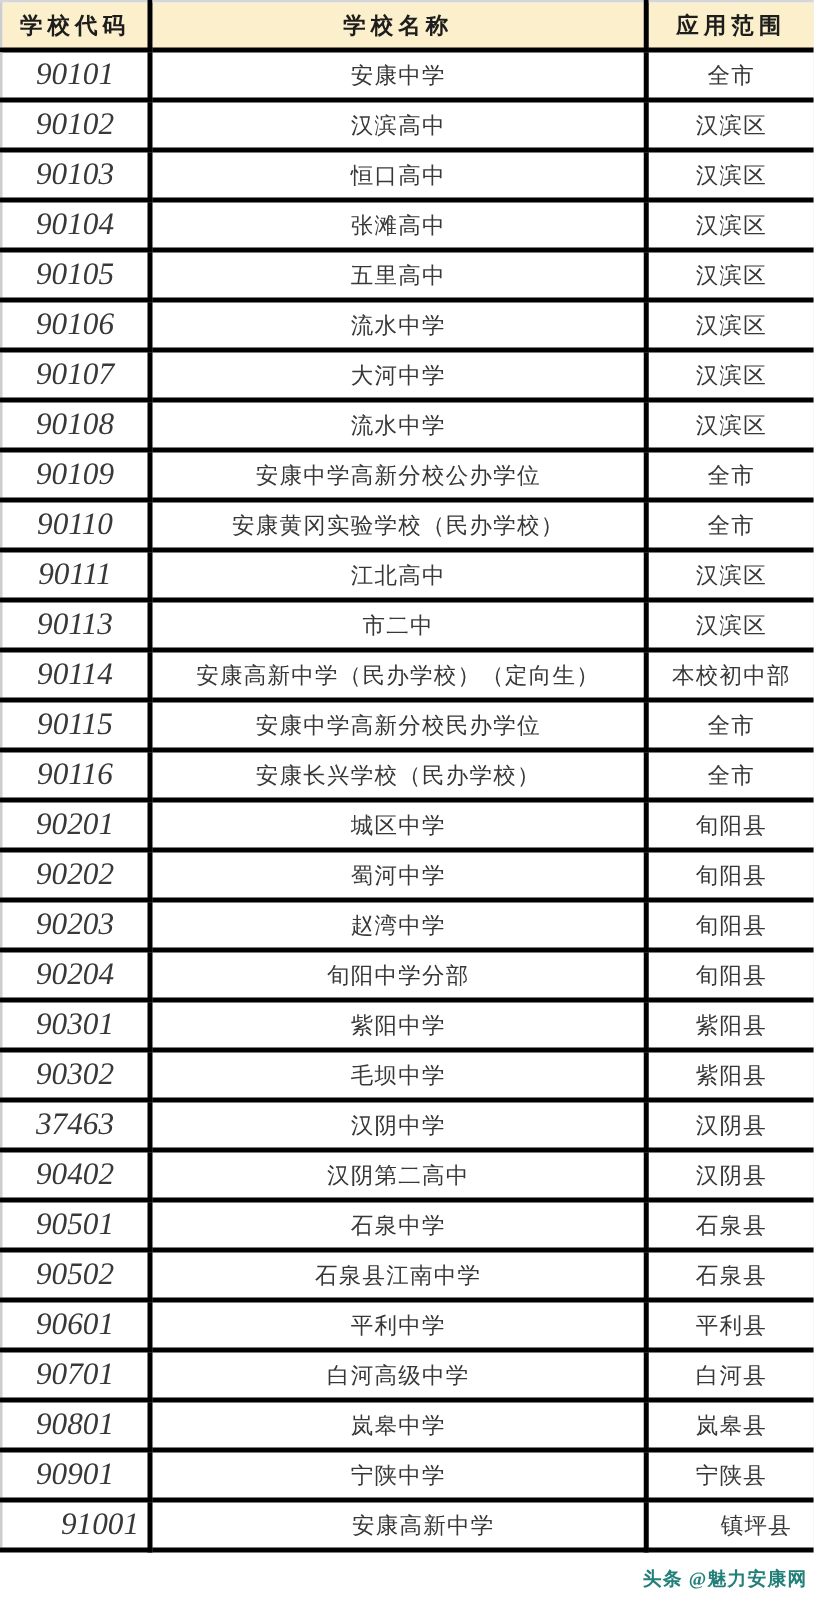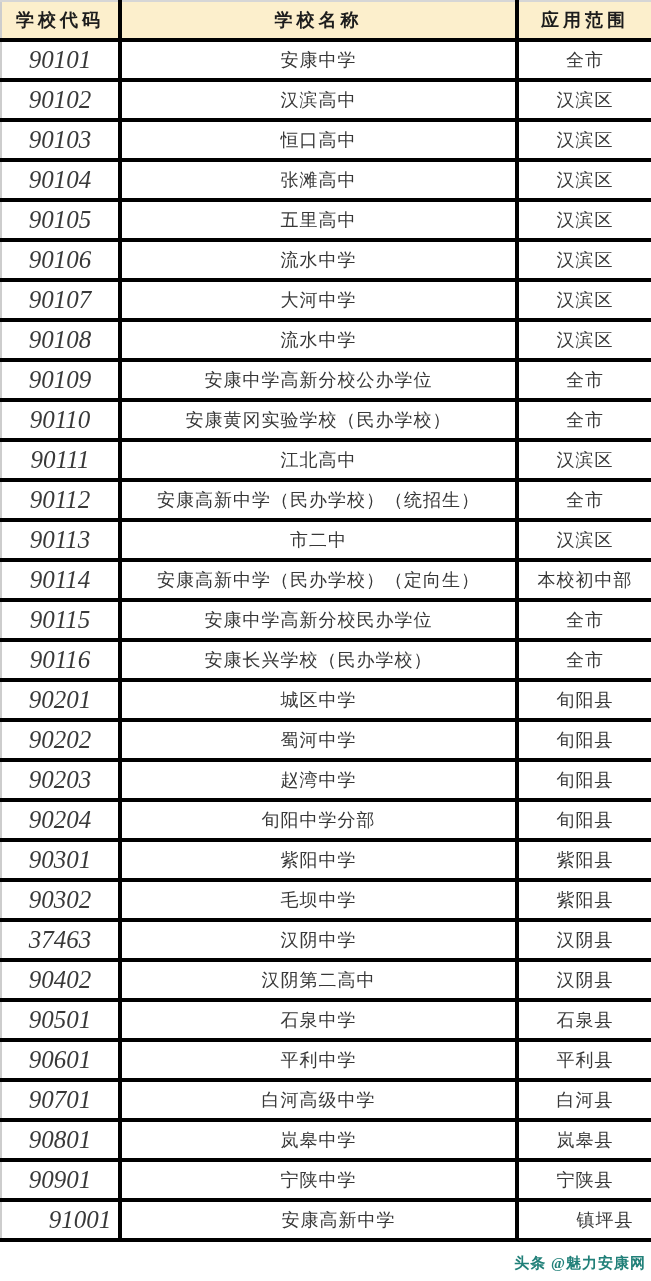--- a/index.html
+++ b/index.html
@@ -145,25 +145,20 @@
           <td>90110</td>
           <td>安康黄冈实验学校（民办学校）</td>
           <td>全市</td>
         </tr>
         <tr>
           <td>90111</td>
           <td>江北高中</td>
           <td>汉滨区</td>
         </tr>
         <tr>
-          <td>90112</td>
-          <td>安康高新中学（民办学校）（统招生）</td>
-          <td>全市</td>
-        </tr>
-        <tr>
           <td>90113</td>
           <td>市二中</td>
           <td>汉滨区</td>
         </tr>
         <tr>
           <td>90114</td>
           <td>安康高新中学（民办学校）（定向生）</td>
           <td>本校初中部</td>
         </tr>
         <tr>
@@ -212,20 +207,25 @@
           <td>汉阴县</td>
         </tr>
         <tr>
           <td>90402</td>
           <td>汉阴第二高中</td>
           <td>汉阴县</td>
         </tr>
         <tr>
           <td>90501</td>
           <td>石泉中学</td>
+          <td>石泉县</td>
+        </tr>
+        <tr>
+          <td>90502</td>
+          <td>石泉县江南中学</td>
           <td>石泉县</td>
         </tr>
         <tr>
           <td>90601</td>
           <td>平利中学</td>
           <td>平利县</td>
         </tr>
         <tr>
           <td>90701</td>
           <td>白河高级中学</td>

